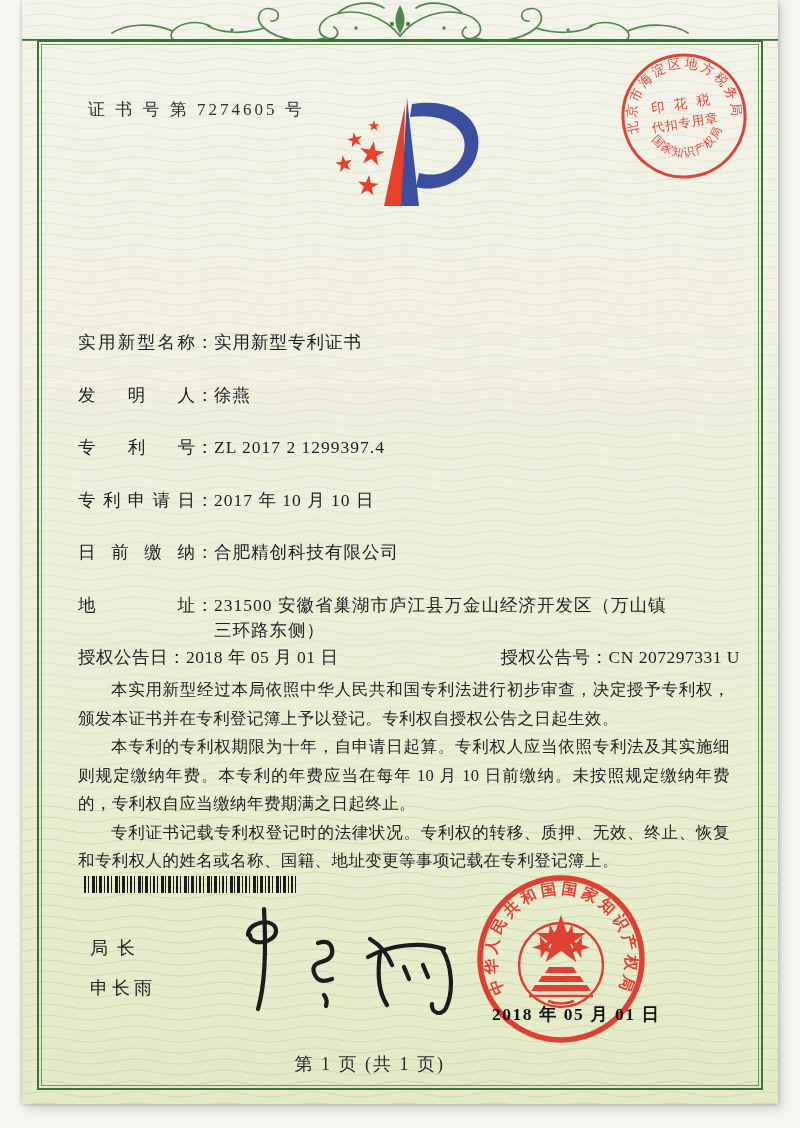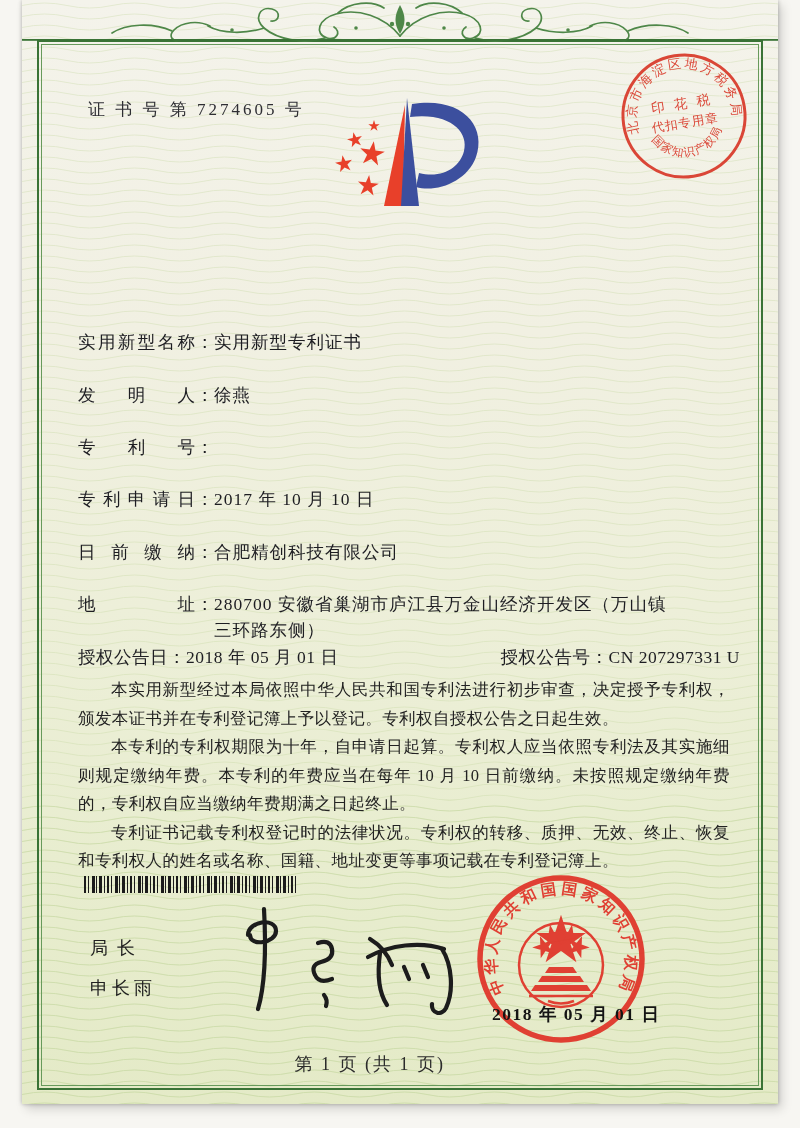--- a/index.html
+++ b/index.html
@@ -121,35 +121,36 @@
         <span class="fvalue">实用新型专利证书</span>
     </div>
     <div class="frow">
       <span class="flabel">发明人</span>
         <span class="fcolon">：</span>
         <span class="fvalue">徐燕</span>
     </div>
     <div class="frow">
       <span class="flabel">专利号</span>
         <span class="fcolon">：</span>
+        <span class="fvalue">ZL 2017 2 1299397.4</span>
     </div>
     <div class="frow">
       <span class="flabel">专利申请日</span>
         <span class="fcolon">：</span>
         <span class="fvalue">2017 年 10 月 10 日</span>
     </div>
     <div class="frow">
       <span class="flabel">日前缴纳</span>
         <span class="fcolon">：</span>
         <span class="fvalue">合肥精创科技有限公司</span>
     </div>
     <div class="frow">
       <span class="flabel">地址</span>
         <span class="fcolon">：</span>
-        <span class="fvalue">280700 安徽省巢湖市庐江县万金山经济开发区（万山镇三环路东侧）</span>
+        <span class="fvalue">231500 安徽省巢湖市庐江县万金山经济开发区（万山镇三环路东侧）</span>
     </div>
   </div>
 
   <div class="abs grant">
     <span><span>授权公告日</span><span>：</span><span>2018 年 05 月 01 日</span></span>
     <span><span>授权公告号</span><span>：</span><span>CN 207297331 U</span></span>
   </div>
 
   <div class="abs paras">
     <p>本实用新型经过本局依照中华人民共和国专利法进行初步审查，决定授予专利权，颁发本证书并在专利登记簿上予以登记。专利权自授权公告之日起生效。</p>

